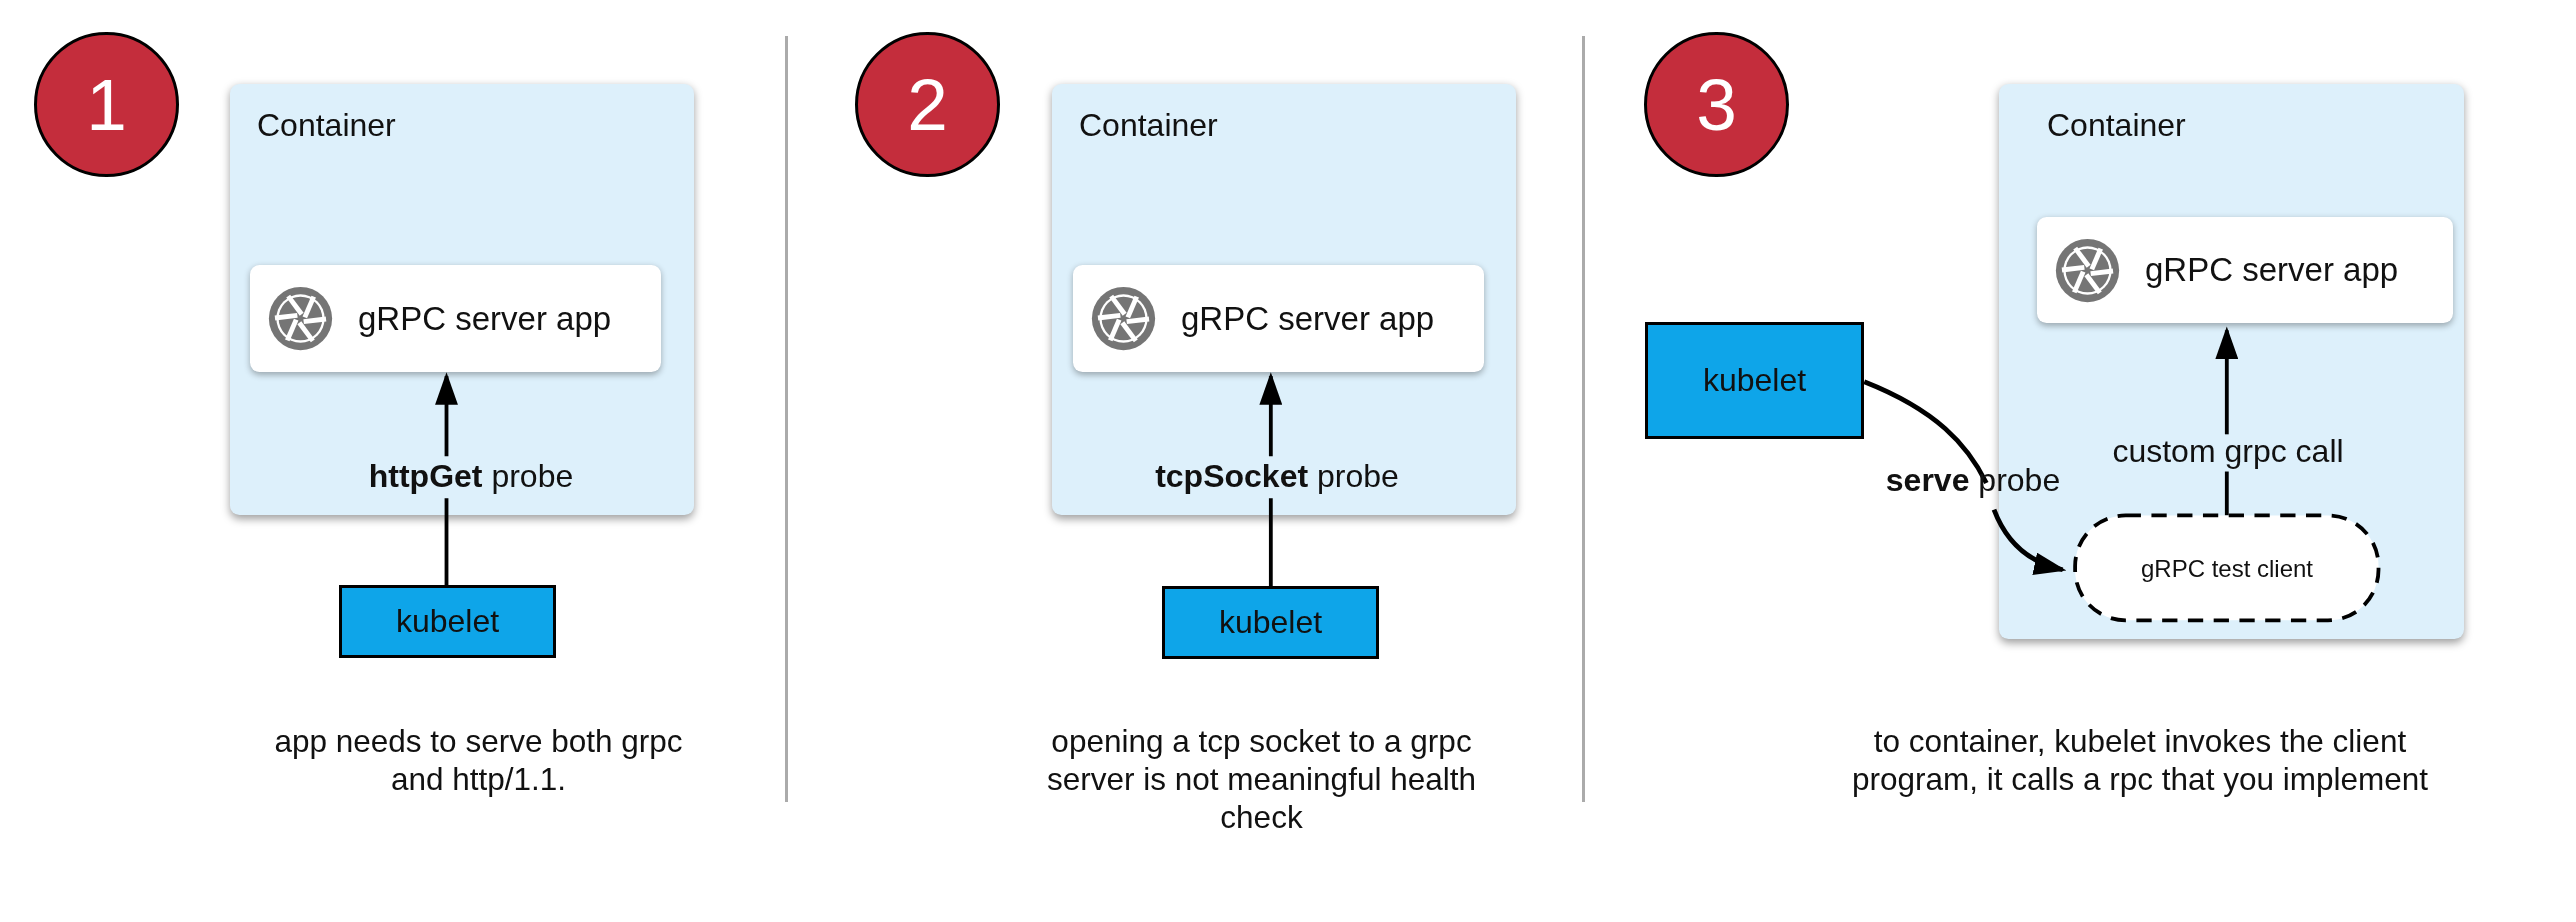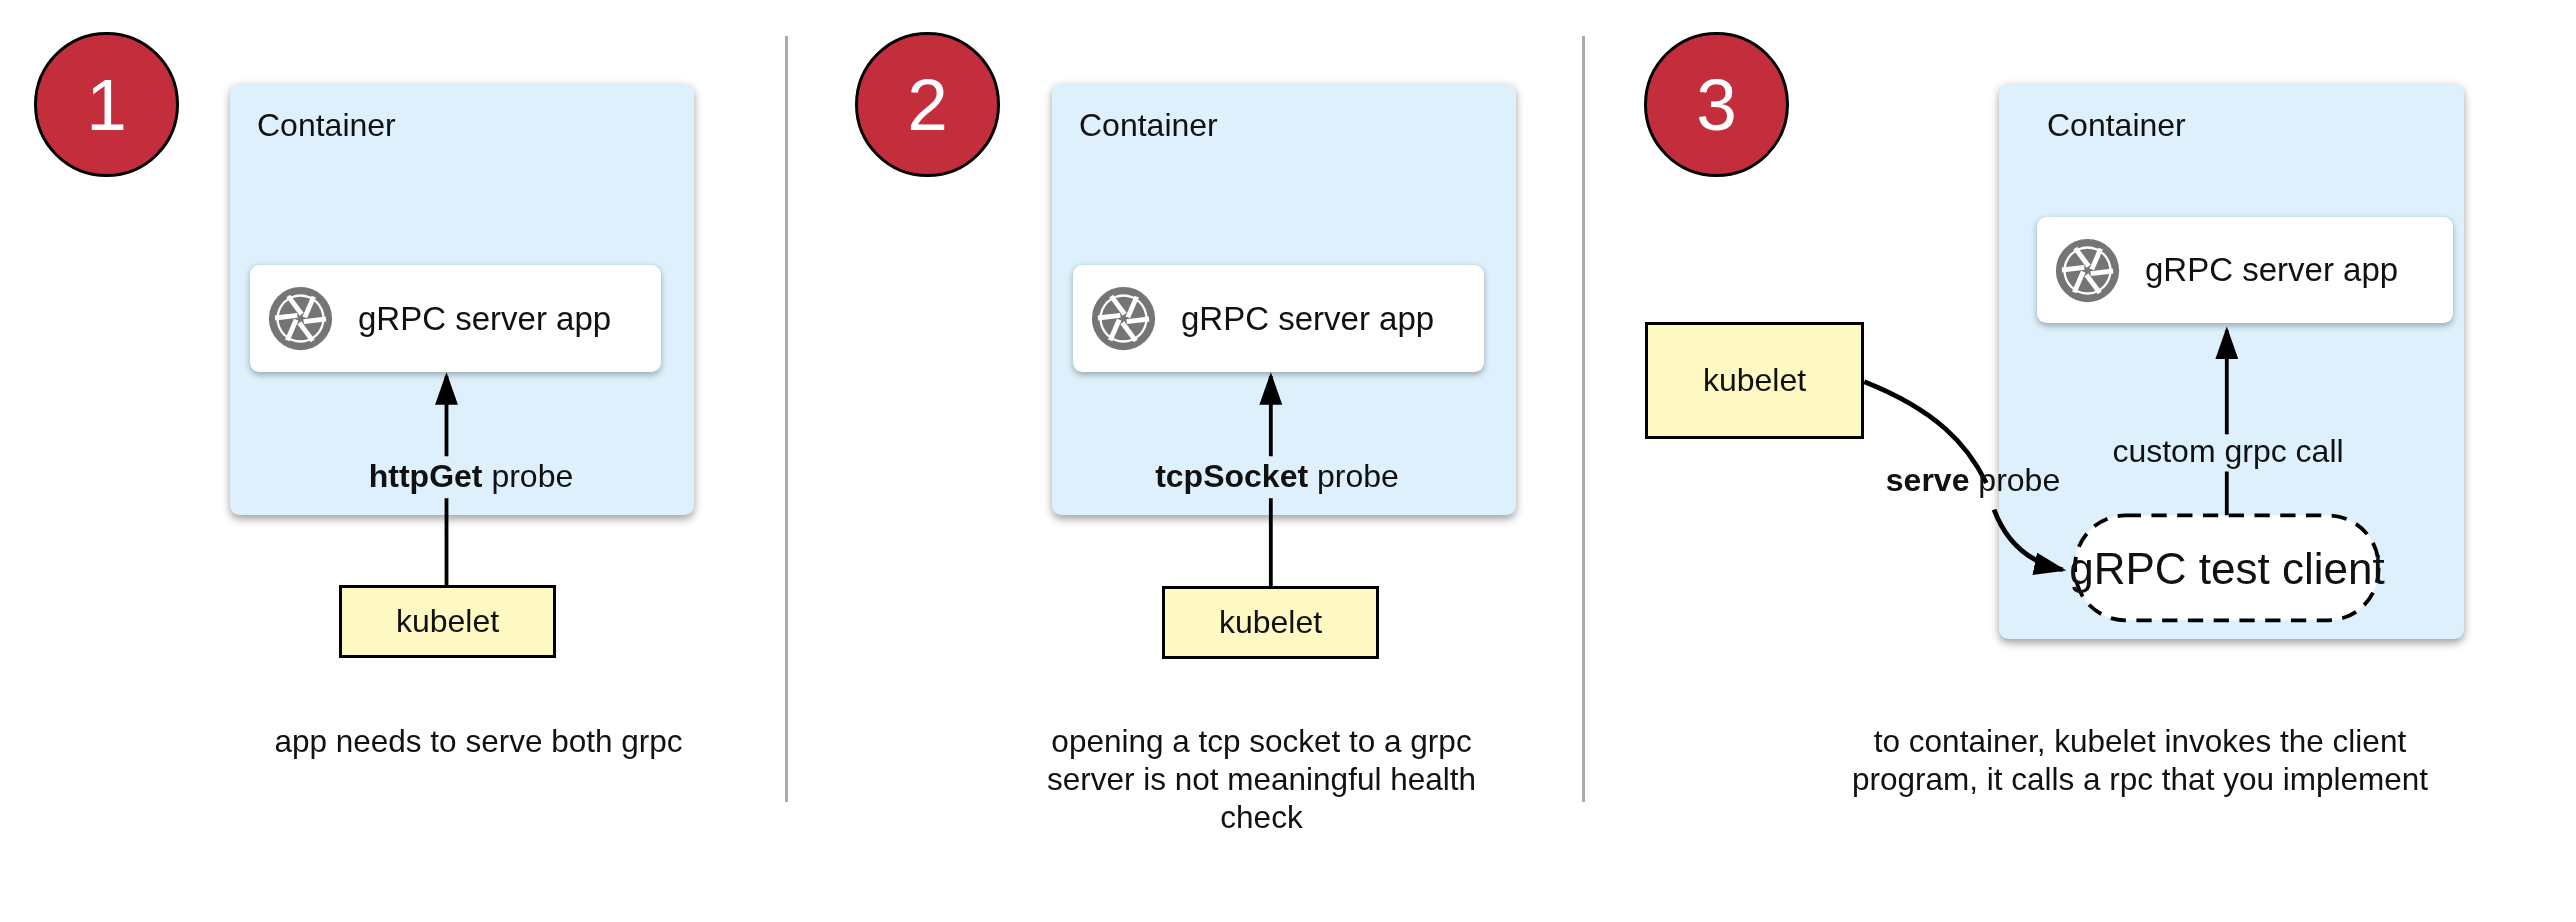--- a/index.html
+++ b/index.html
@@ -24,36 +24,36 @@
   .container-label{position:absolute;left:27px;top:23px;font-size:32px;}
   .p3 .container-label{left:48px;}
 
   
   .app-box{position:absolute;z-index:3;background:#fff;border-radius:9.5px;
        box-shadow:0 2.9px 6.7px rgba(0,0,0,0.30);
        display:flex;align-items:center;padding-left:16px;}
   .app-box .app-label{font-size:33px;margin-left:23px;white-space:nowrap;}
 
   
-  .kubelet-box{position:absolute;z-index:3;background:#fef9c3;border:3.8px solid #000;
+  .kubelet-box{position:absolute;z-index:3;background:#0ea5e9;border:3.8px solid #000;
        box-sizing:border-box;display:flex;align-items:center;justify-content:center;
        font-size:32px;}
 
   
   .float-label{position:absolute;z-index:3;font-size:32px;white-space:nowrap;
        transform:translate(-50%,-50%);}
   .float-label b{font-weight:700;}
 
   
   .caption{position:absolute;z-index:3;font-size:31.5px;line-height:38px;
        text-align:center;top:722px;}
   .caption .cap-line{white-space:nowrap;text-align:center;}
 
   
-  .client-label{position:absolute;z-index:3;font-size:44px;white-space:nowrap;
+  .client-label{position:absolute;z-index:3;font-size:24px;white-space:nowrap;
        transform:translate(-50%,-50%);}
 
   .icon-wrap{width:69px;height:69px;flex:0 0 auto;display:block;}
 </style>
 </head>
 <body>
 
 <div class="divider" style="left:785px;background:#ababab;"></div>
 <div class="divider" style="left:1582px;background:#ababab;"></div>
 
@@ -115,20 +115,21 @@
 <div class="float-label" style="left:447px;top:476px;margin-left:24px;">
   <b>httpGet</b><span> probe</span>
 </div>
 
 <div class="kubelet-box top" style="left:339px;top:585px;width:217px;height:73px;">
   <span>kubelet</span>
 </div>
 
 <div class="caption" style="left:240px;width:477px;">
   <div class="cap-line">app needs to serve both grpc</div>
+  <div class="cap-line">and http/1.1.</div>
 </div>
 
 <div class="badge" style="left:855px;top:32px;background:#c42d3c;">
   <span>2</span>
 </div>
 
 <div class="container-box p2" style="left:1040px;top:84px;width:464px;height:431px;background:#ddf0fb;">
   <div class="container-label">Container</div>
 </div>
 

